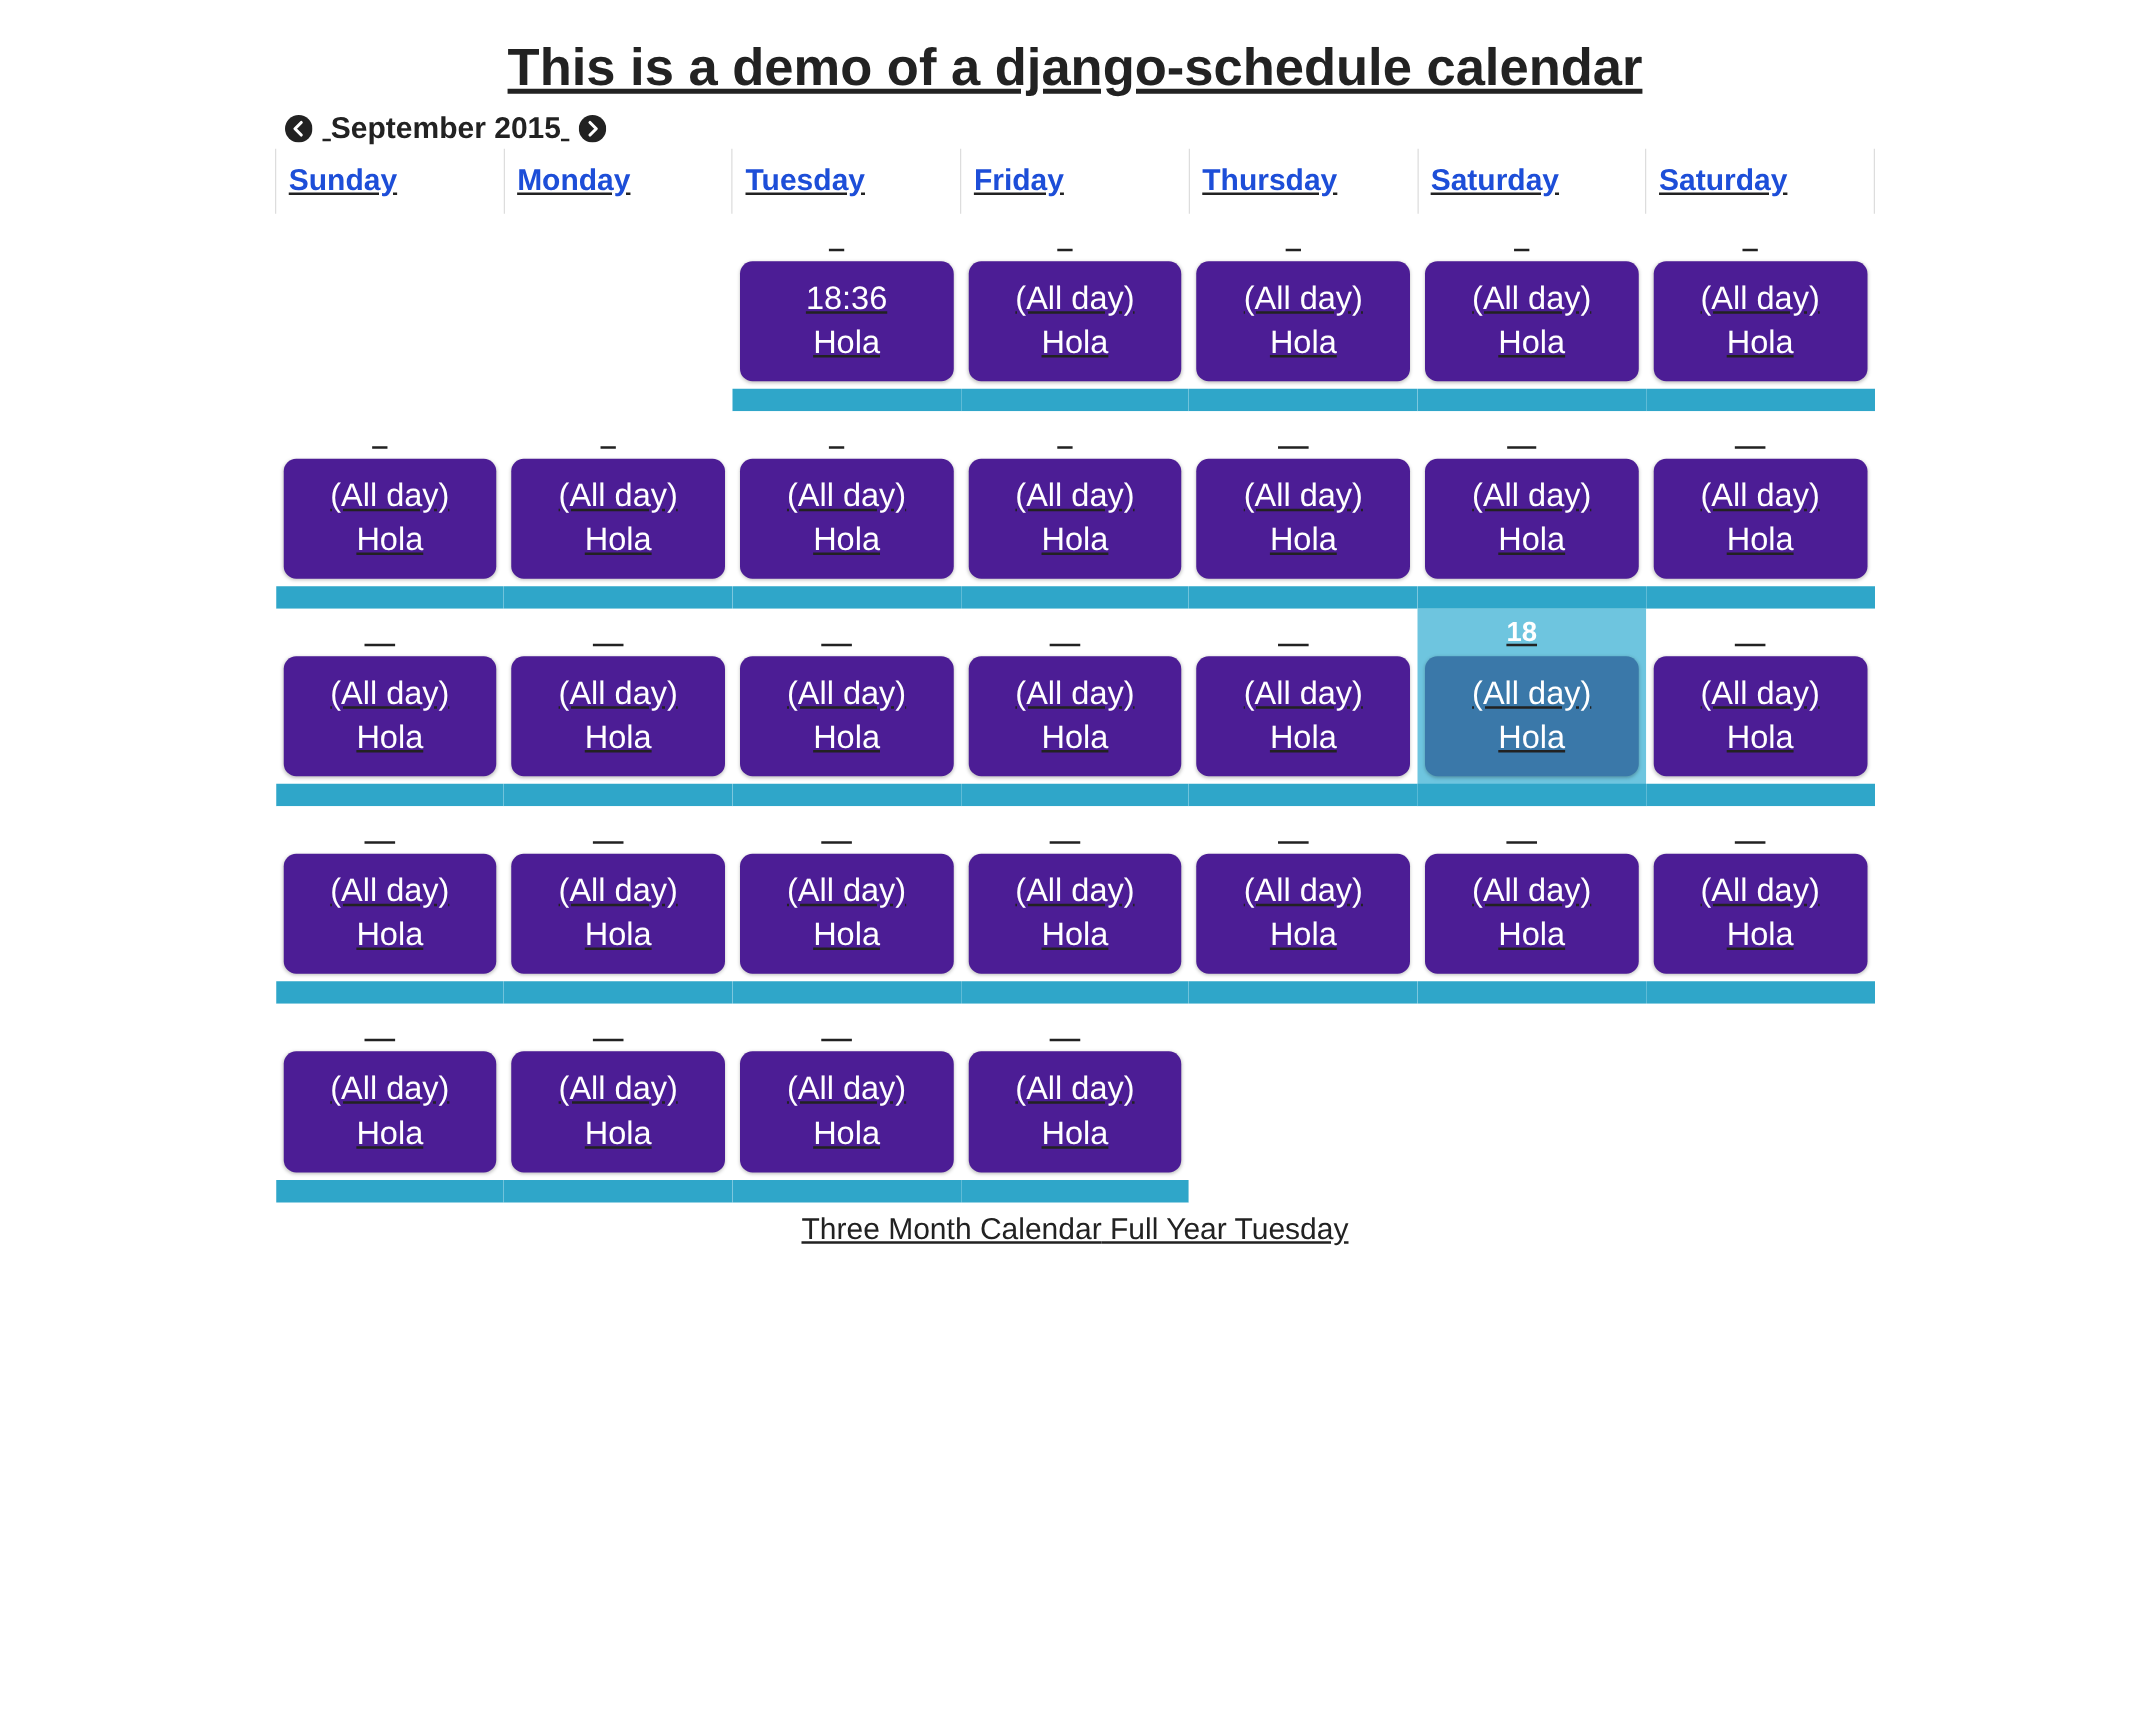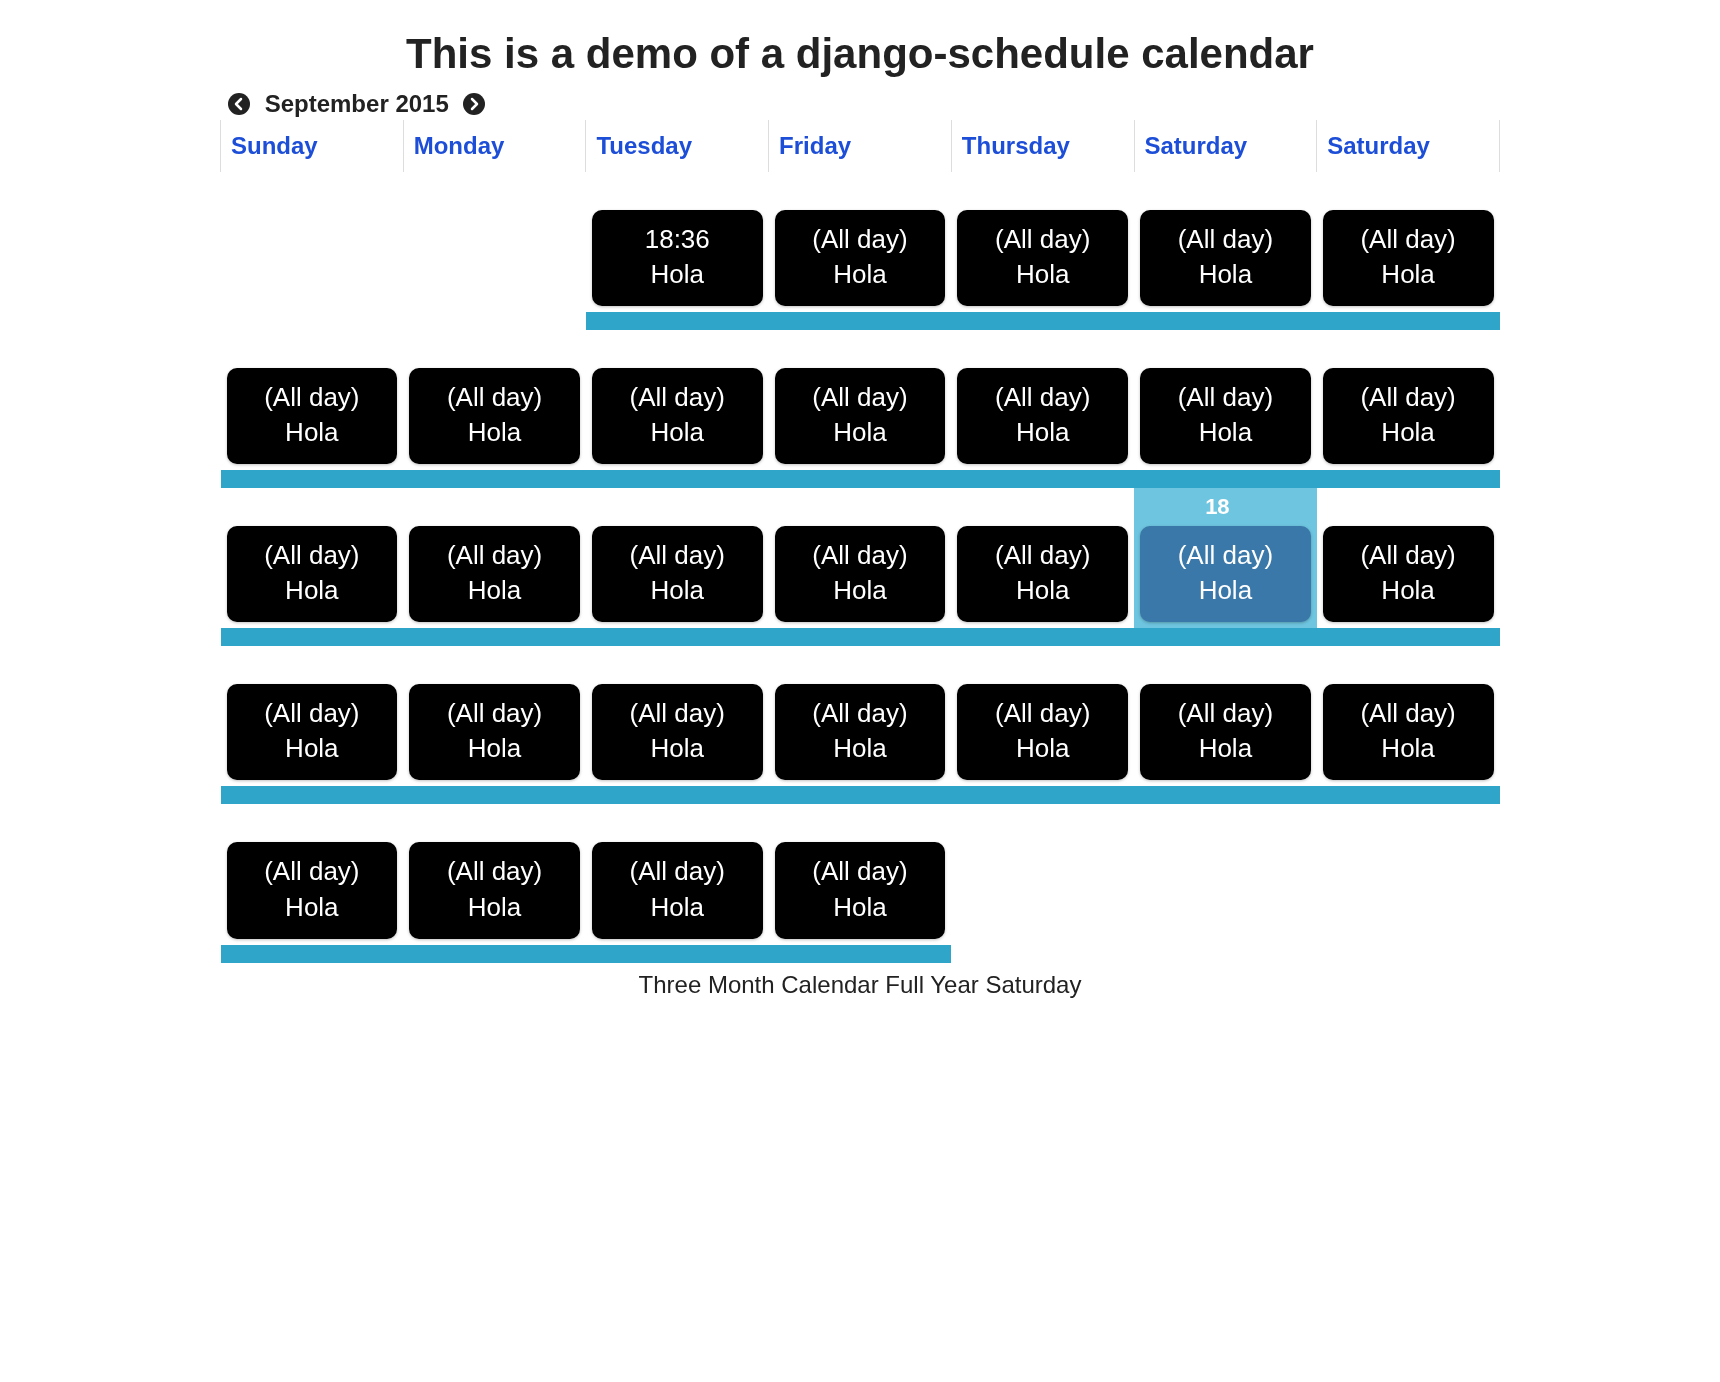--- a/index.html
+++ b/index.html
@@ -6,20 +6,21 @@
   body {
     font-family: "Helvetica Neue", Helvetica, Arial, sans-serif;
     background: #fff;
     color: #222;
     width: 1720px;
     padding: 10px 0 40px 0;
   }
   .container {
     width: 1280px;
     margin: 0 auto;
+    text-decoration: underline;
   }
   h1.page-title {
     text-align: center;
     font-size: 42px;
     font-weight: 700;
     margin: 20px 0 10px 0;
     color: #222;
   }
   .calendar-name {
     text-align: center;
@@ -79,21 +80,21 @@
   }
   td.in-month .daynum {
     text-align: center;
     color: #fff;
     font-weight: 700;
     font-size: 22px;
     padding: 6px 16px 2px 0;
   }
   td.in-month .event {
     margin: 4px 6px 6px 6px;
-    background: #000000;
+    background: #4c1d95;
     color: #fff;
     border-radius: 10px;
     box-shadow: 0 1px 3px rgba(0,0,0,0.25);
     text-align: center;
     font-size: 26px;
     line-height: 1.35;
     padding: 12px 6px 14px 6px;
     cursor: pointer;
   }
   td.in-month.today {
@@ -407,15 +408,15 @@
           </td>
           <td class="out-month"></td>
           <td class="out-month"></td>
           <td class="out-month"></td>
         </tr>
       </tbody>
   </table>
 
   <div class="footer-links">
     <span>Three Month Calendar</span>
-    <span>Full Year Saturday</span>
+    <span>Full Year Tuesday</span>
   </div>
 </div>
 
 </body></html>

